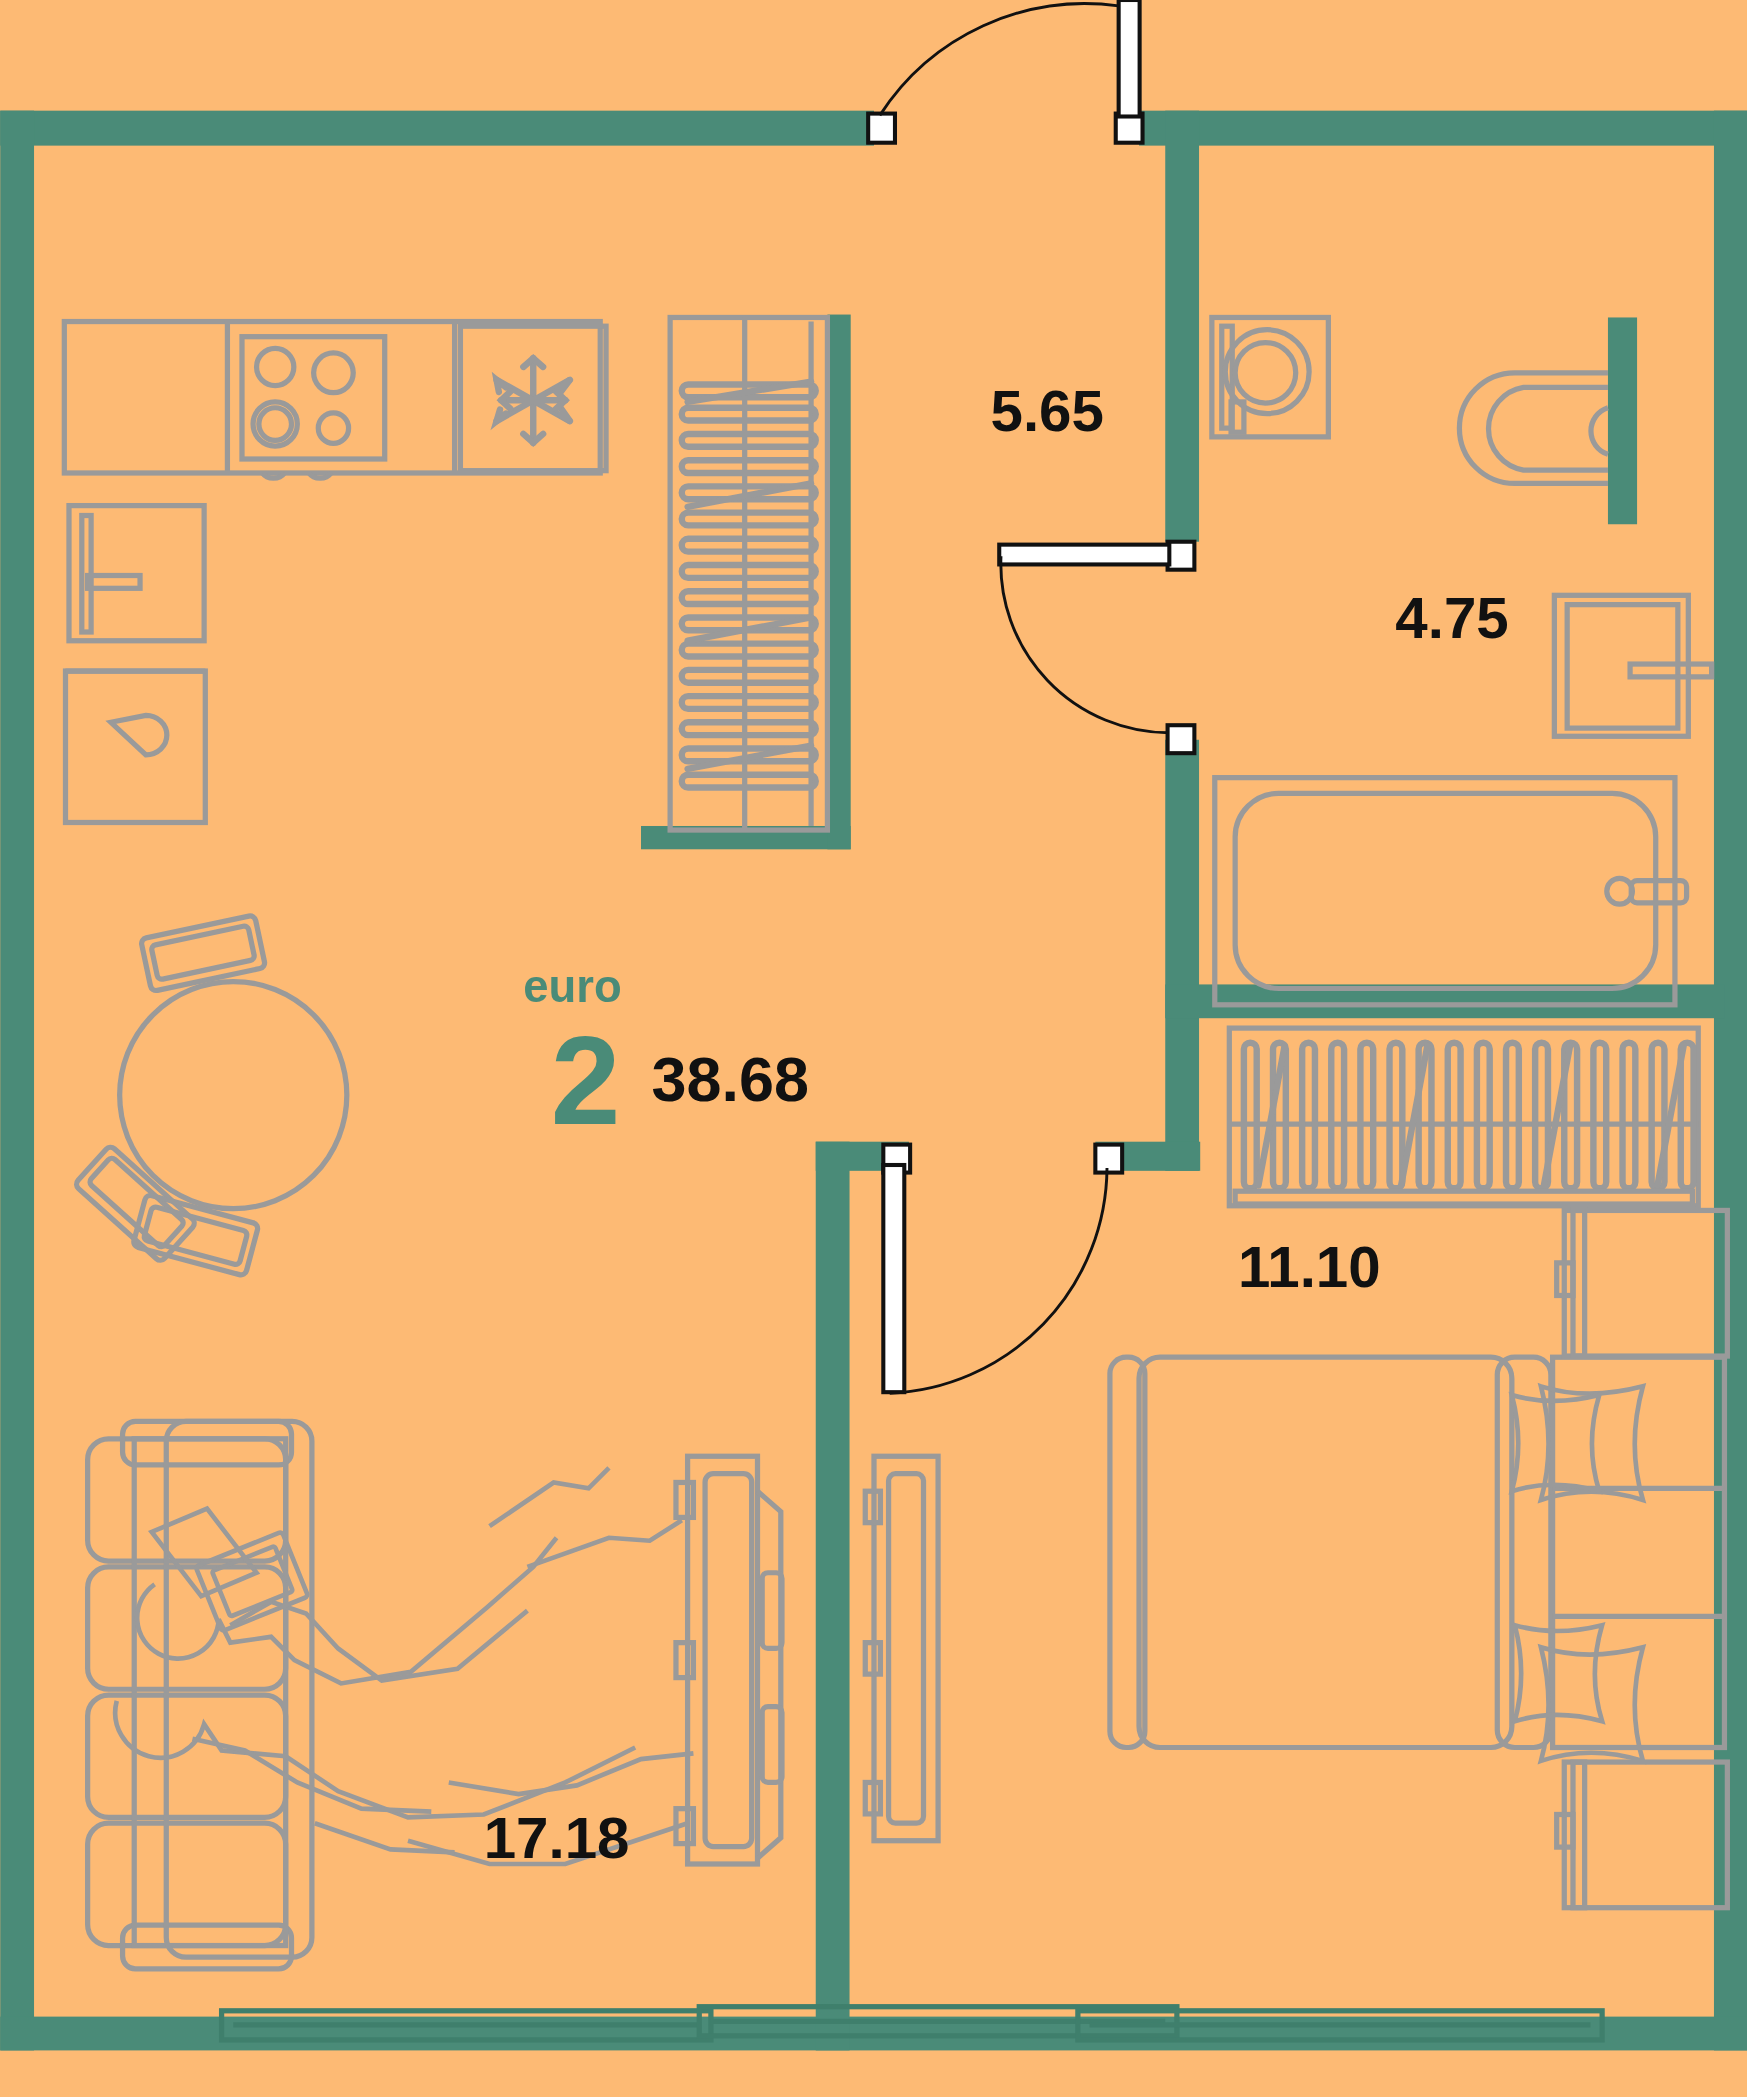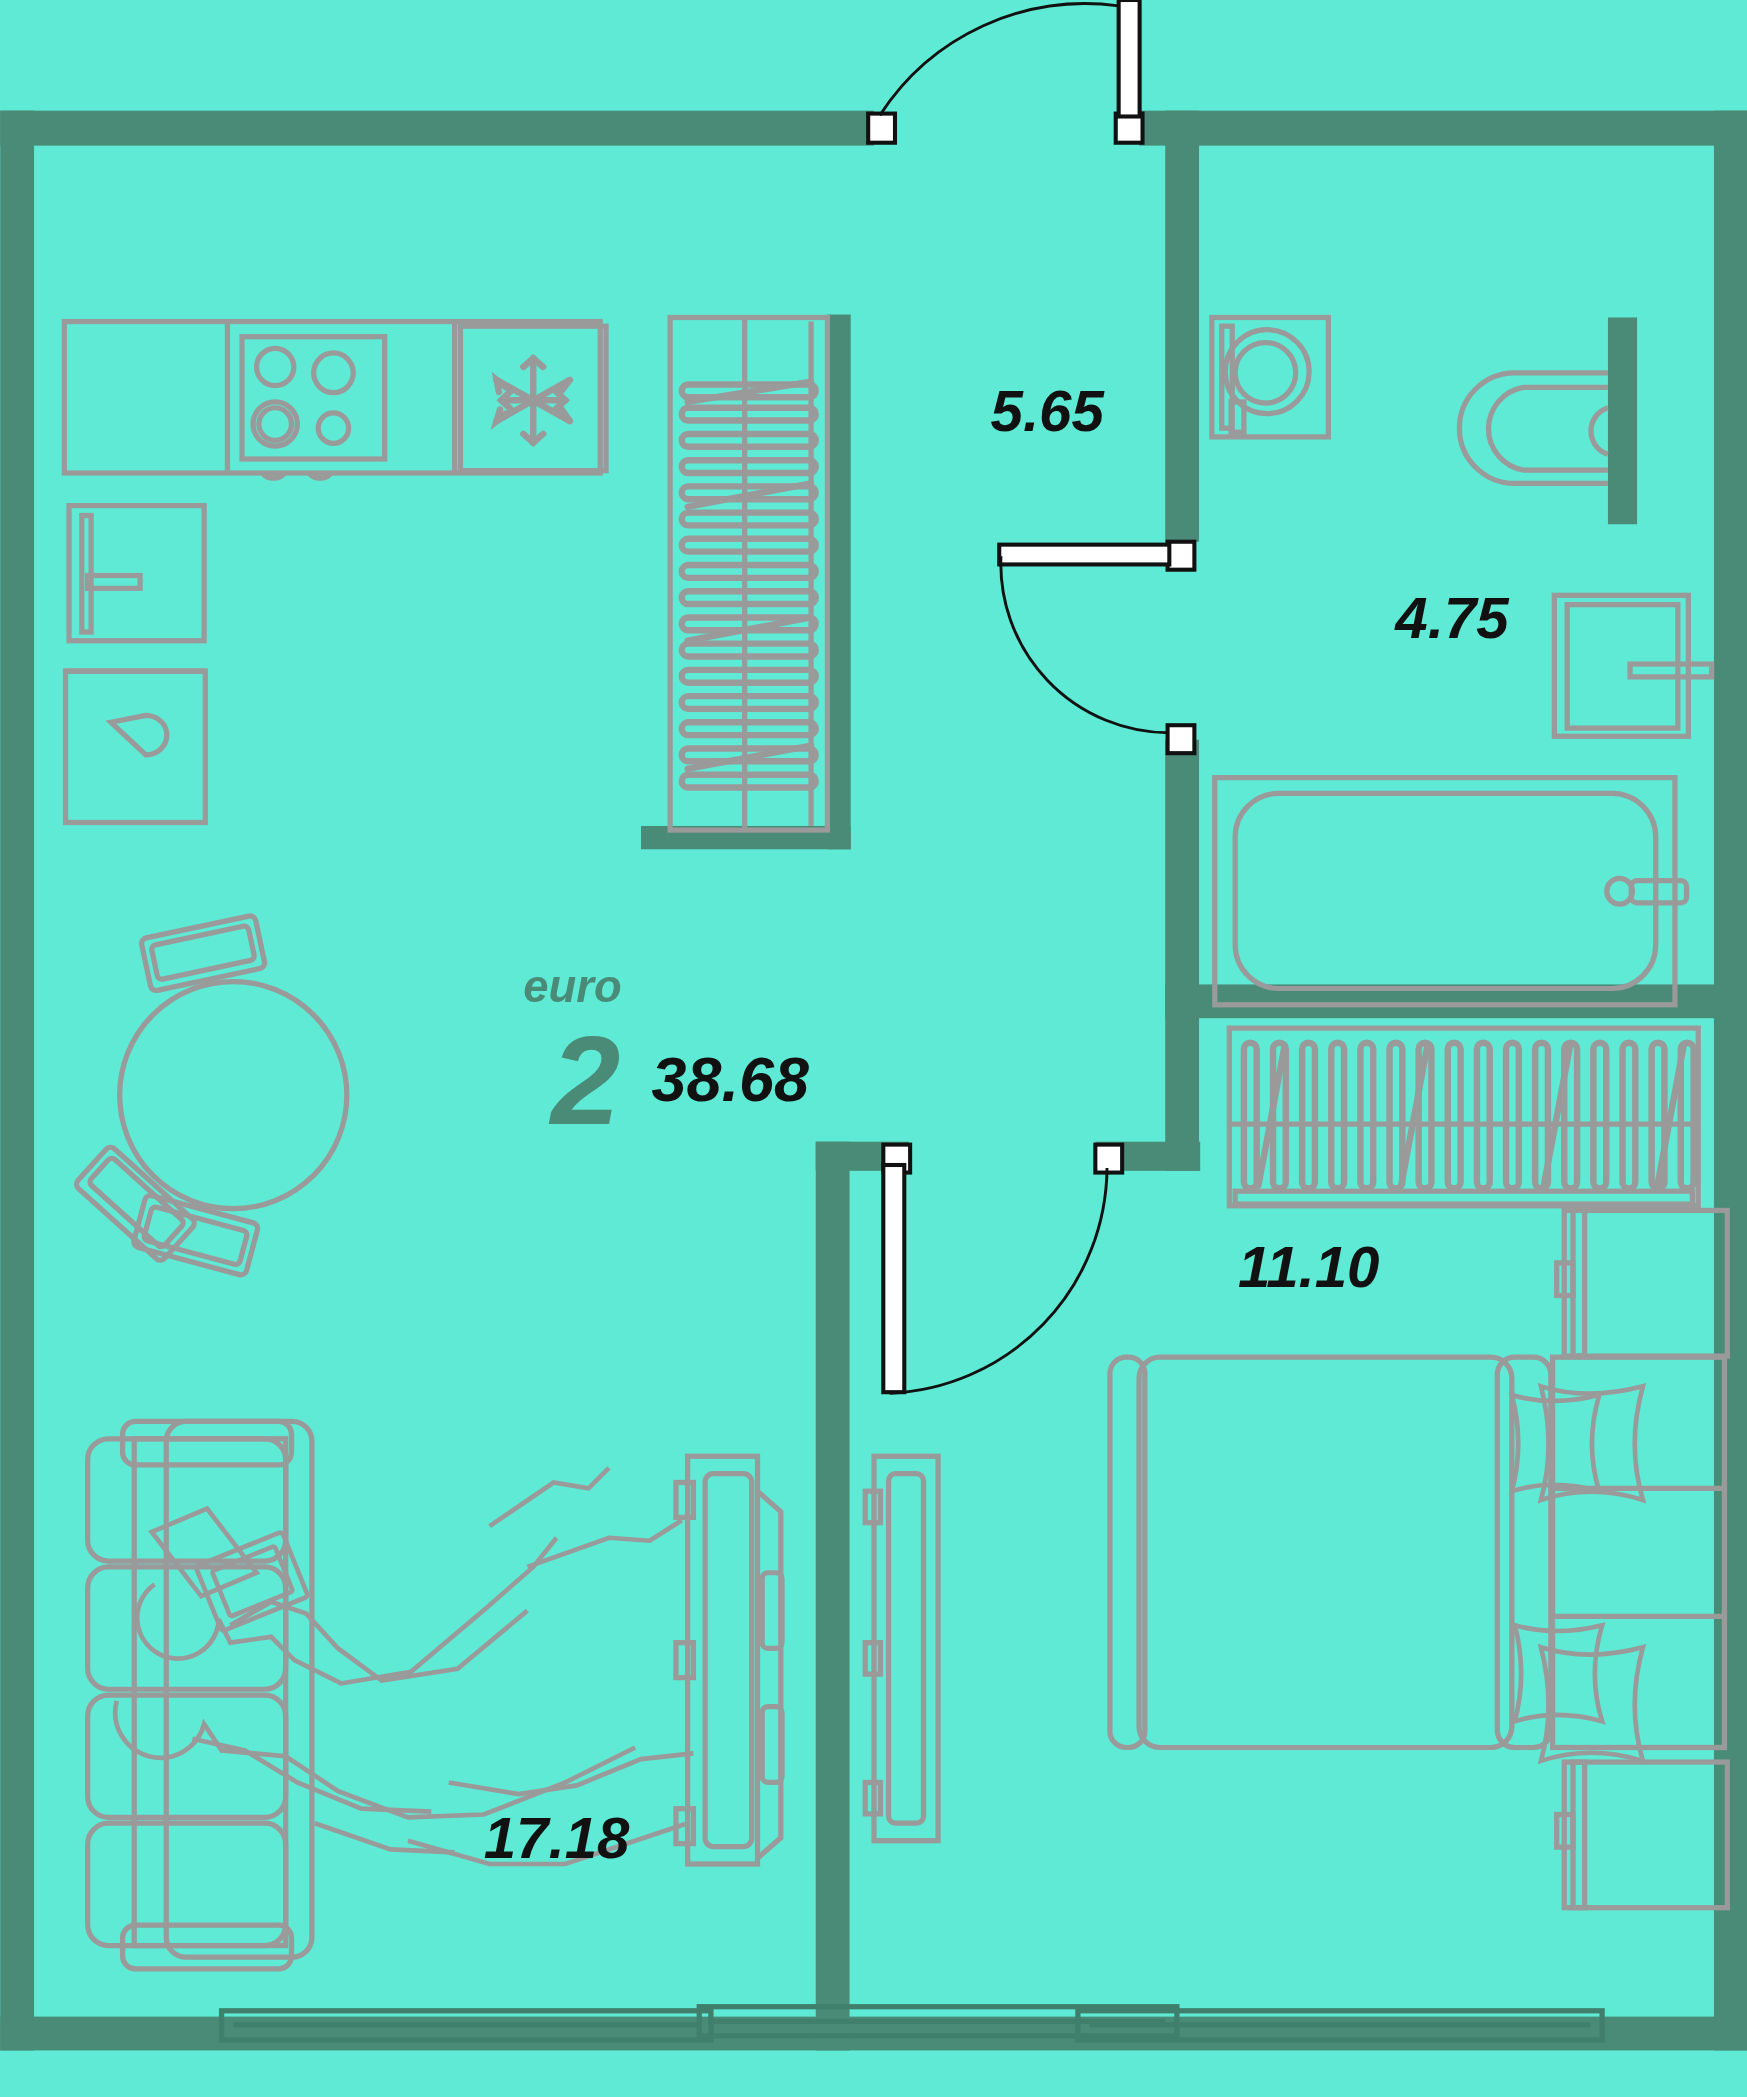--- a/index.html
+++ b/index.html
@@ -5,23 +5,22 @@
   html, body {
     margin: 0;
     padding: 0;
     background: #ffffff;
     font-family: "Liberation Sans", sans-serif;
   }
   #stage {
     position: relative;
     width: 1748px;
     height: 2097px;
-    background: #5eead4;
+    background: #fdba74;
     overflow: hidden;
-    font-style: italic;
   }
   #plan-svg {
     position: absolute;
     left: 0;
     top: 0;
     width: 1748px;
     height: 2097px;
   }
   .area-label {
     font-family: "Liberation Sans", sans-serif;

